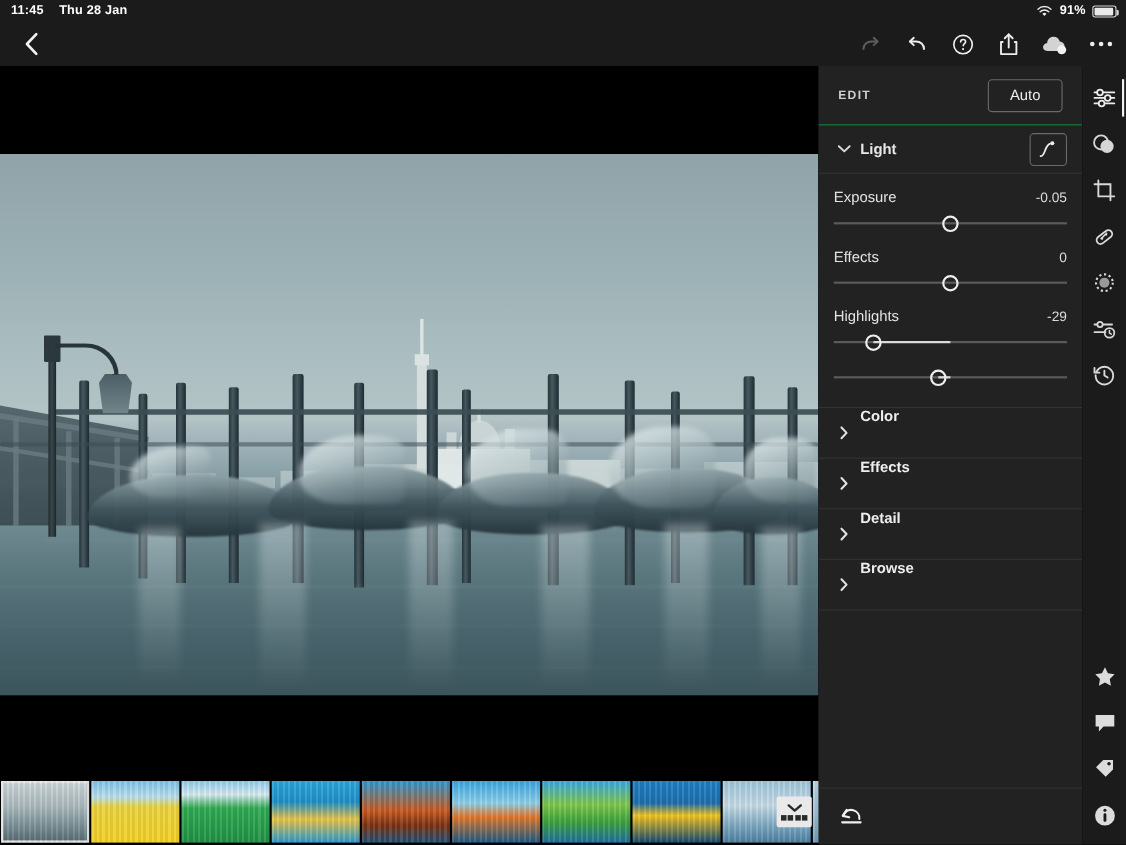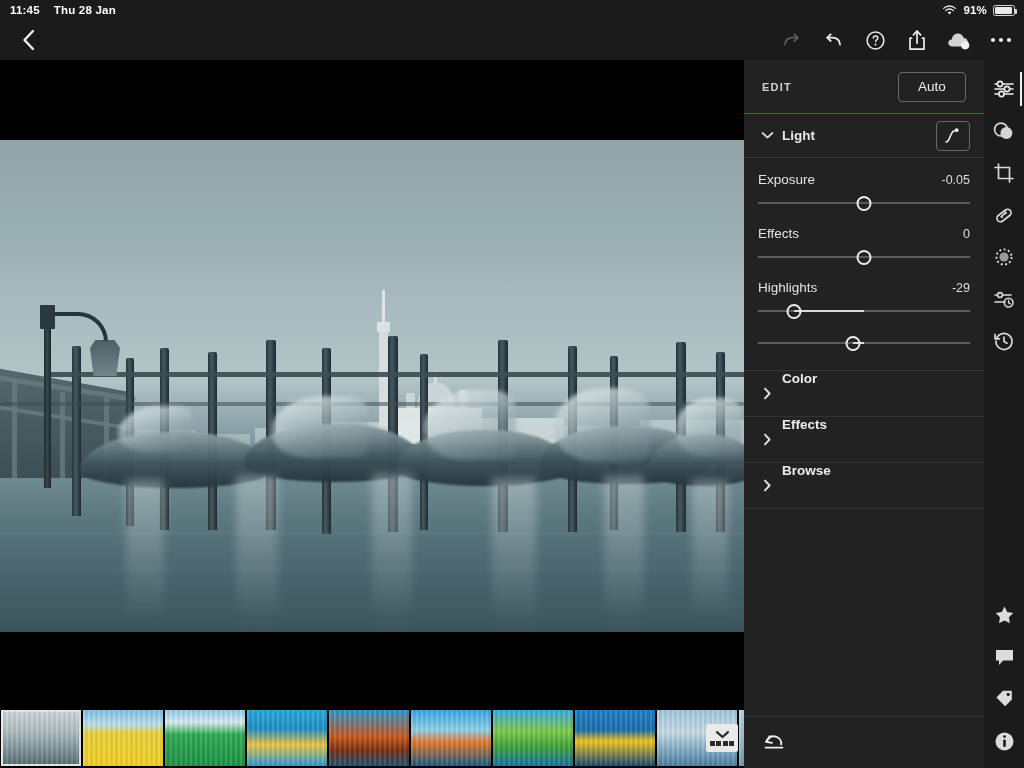--- a/index.html
+++ b/index.html
@@ -439,20 +439,28 @@
 
     <div class="sec">
       <span class="chev">
         <svg width="9" height="13" viewBox="0 0 9 13">
             <path d="M2 1.6 6.6 6.5 2 11.4" stroke="#e0e0e0" stroke-width="1.9" fill="none" stroke-linecap="round" stroke-linejoin="round"></path>
           </svg>
       </span>
       <span class="sname">Effects</span>
     </div>
 
+    <div class="sec">
+      <span class="chev">
+        <svg width="9" height="13" viewBox="0 0 9 13">
+            <path d="M2 1.6 6.6 6.5 2 11.4" stroke="#e0e0e0" stroke-width="1.9" fill="none" stroke-linecap="round" stroke-linejoin="round"></path>
+          </svg>
+      </span>
+      <span class="sname">Detail</span>
+    </div>
 
     <div class="sec">
       <span class="chev">
         <svg width="9" height="13" viewBox="0 0 9 13">
             <path d="M2 1.6 6.6 6.5 2 11.4" stroke="#e0e0e0" stroke-width="1.9" fill="none" stroke-linecap="round" stroke-linejoin="round"></path>
           </svg>
       </span>
       <span class="sname">Browse</span>
     </div>
 

